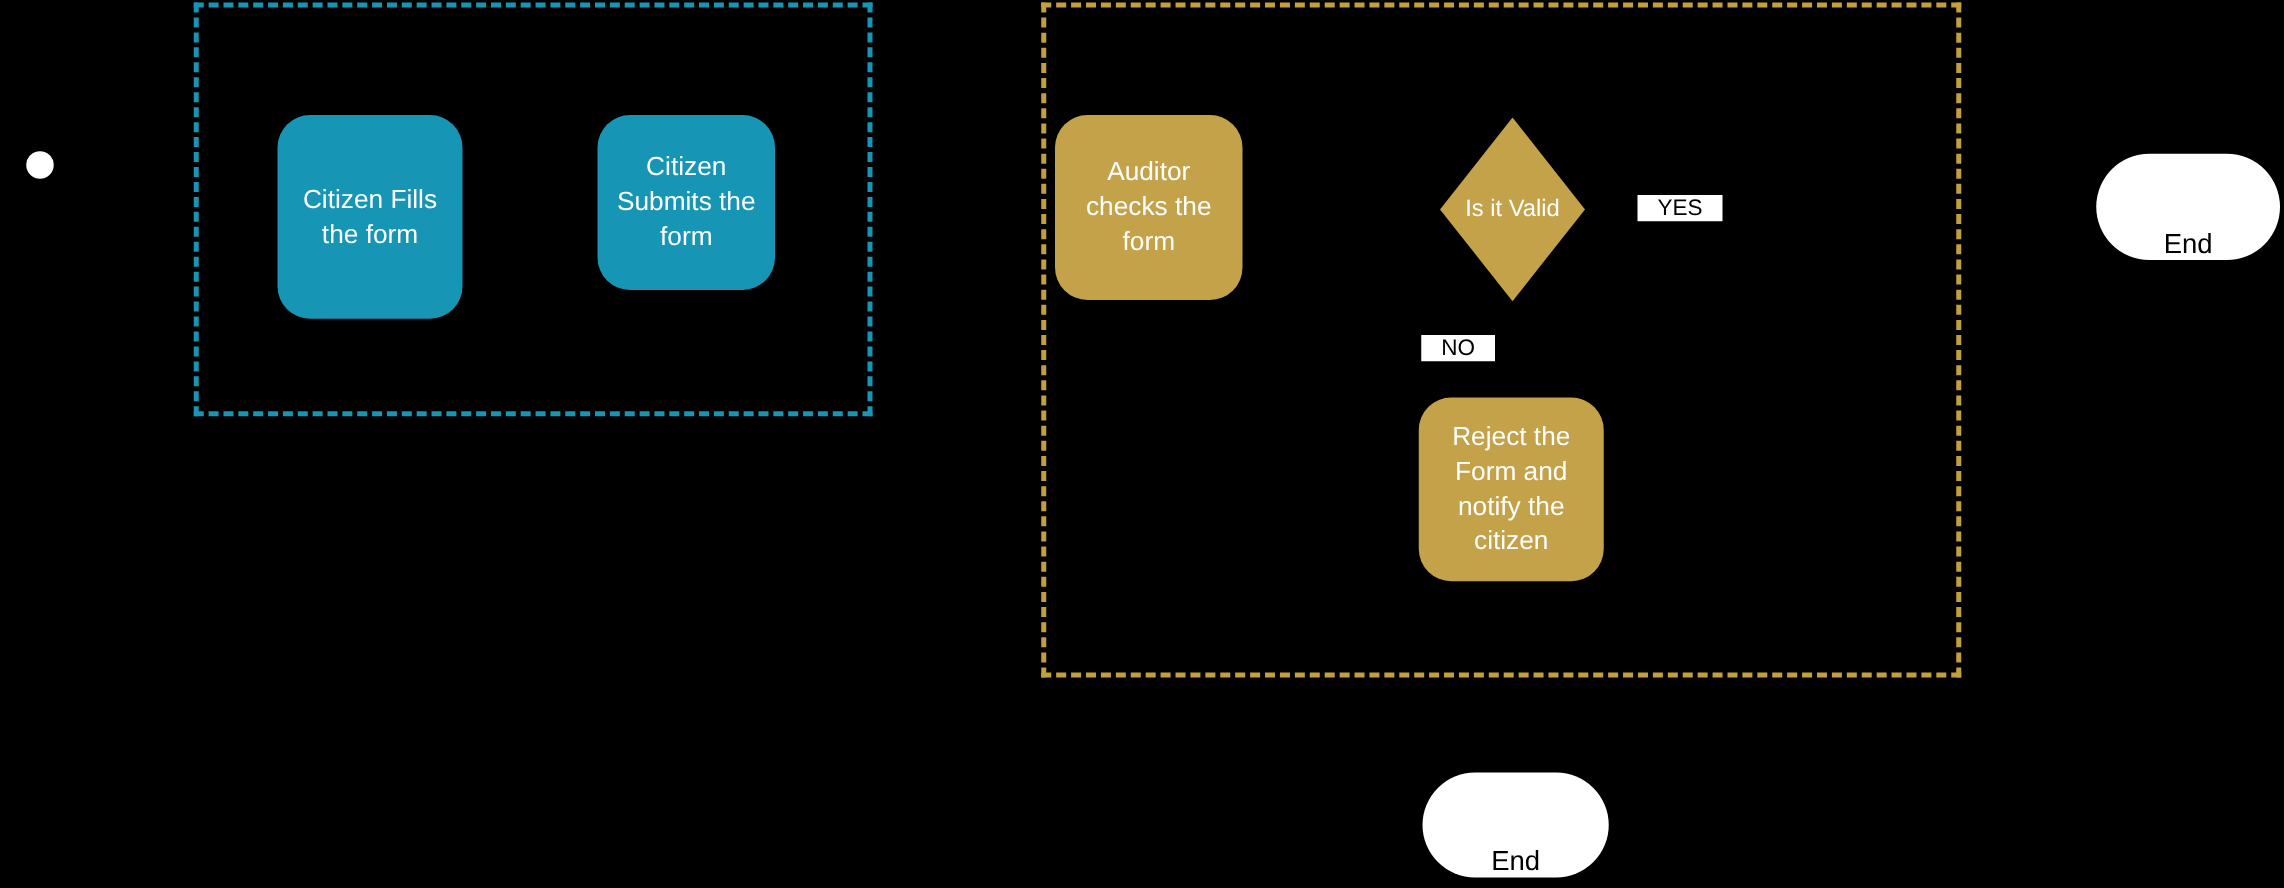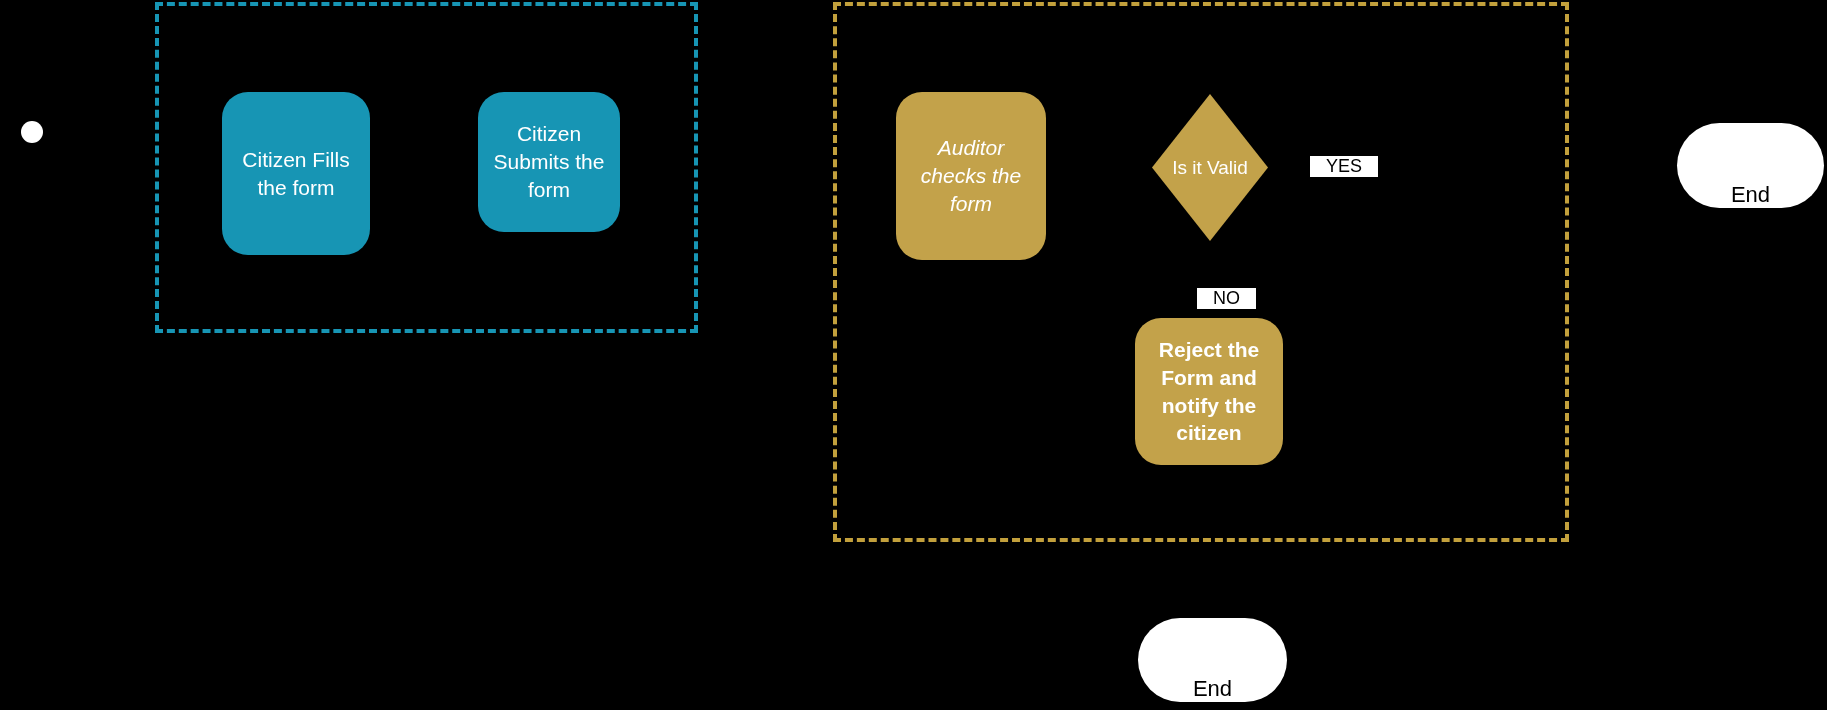--- a/index.html
+++ b/index.html
@@ -45,23 +45,23 @@
     border-radius: 26px;
     color: var(--node-text, #fff);
     font-size: 21px;
     line-height: 1.32;
     padding: 0 12px;
   }
   .node.teal { background: var(--citizen-fill); }
   .node.gold { background: var(--auditor-fill); }
   #node-fill-form    { left: 222px;  top: 92px;  width: 148px; height: 163px; }
   #node-submit-form  { left: 478px;  top: 92px;  width: 142px; height: 140px; }
-  #node-auditor-checks { left: 896px; top: 92px; width: 150px; height: 168px; font-style: italic; }
+  #node-auditor-checks { left: 844px; top: 92px; width: 150px; height: 148px; }
   #node-confirm      { left: 1392px; top: 94px;  width: 148px; height: 146px; }
-  #node-reject       { left: 1135px; top: 318px; width: 148px; height: 147px; font-weight: bold; }
+  #node-reject       { left: 1135px; top: 318px; width: 148px; height: 147px; }
   .diamond {
     position: absolute;
     left: 1152px; top: 94px;
     width: 116px; height: 147px;
     background: var(--auditor-fill);
     clip-path: polygon(50% 0, 100% 50%, 50% 100%, 0 50%);
     display: flex;
     align-items: center;
     justify-content: center;
     text-align: center;
@@ -70,21 +70,21 @@
   }
   .edge-label {
     position: absolute;
     background: var(--label-bg, #fff);
     color: var(--dark-text, #000);
     font-size: 18px;
     line-height: 21px;
     padding: 0 16px;
   }
   #edge-label-yes { left: 1310px; top: 156px; }
-  #edge-label-no  { left: 1197px; top: 268px; margin-top: 20px; }
+  #edge-label-no  { left: 1137px; top: 268px; }
   .end-node {
     position: absolute;
     background: var(--end-fill, #fff);
     color: var(--dark-text, #000);
     font-size: 22px;
     border-radius: 43px;
     display: flex;
     align-items: flex-end;
     justify-content: center;
   }

